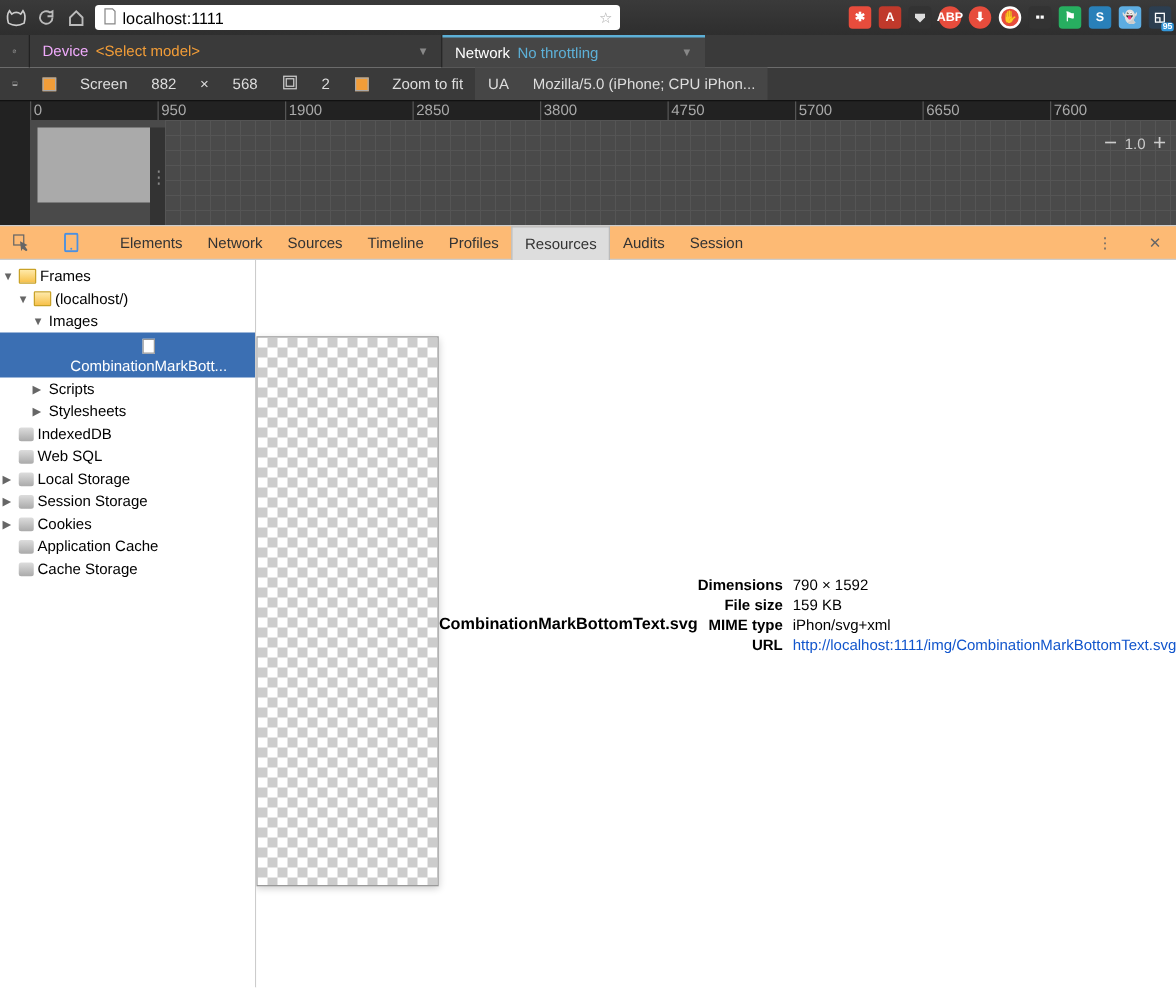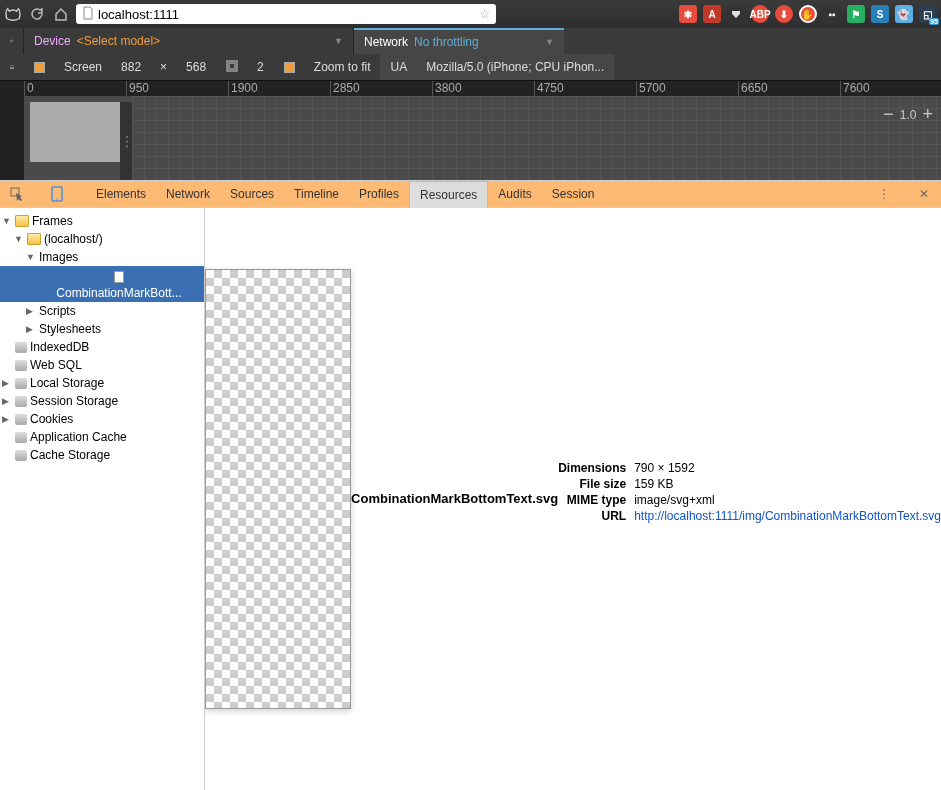--- a/index.html
+++ b/index.html
@@ -279,18 +279,18 @@
     </div>
   <div class="content">
     <div class="checker"></div>
     <div class="res-title">CombinationMarkBottomText.svg</div>
     <div class="meta">
       <div class="k">Dimensions</div>
       <div class="v">790 × 1592</div>
       <div class="k">File size</div>
       <div class="v">159 KB</div>
       <div class="k">MIME type</div>
-      <div class="v">image/svg+xml</div>
+      <div class="v">iPhon/svg+xml</div>
       <div class="k">URL</div>
       <div class="v"><a href="#">http://localhost:1111/img/CombinationMarkBottomText.svg</a></div>
     </div>
   </div>
 </div>
 
 </body></html>

